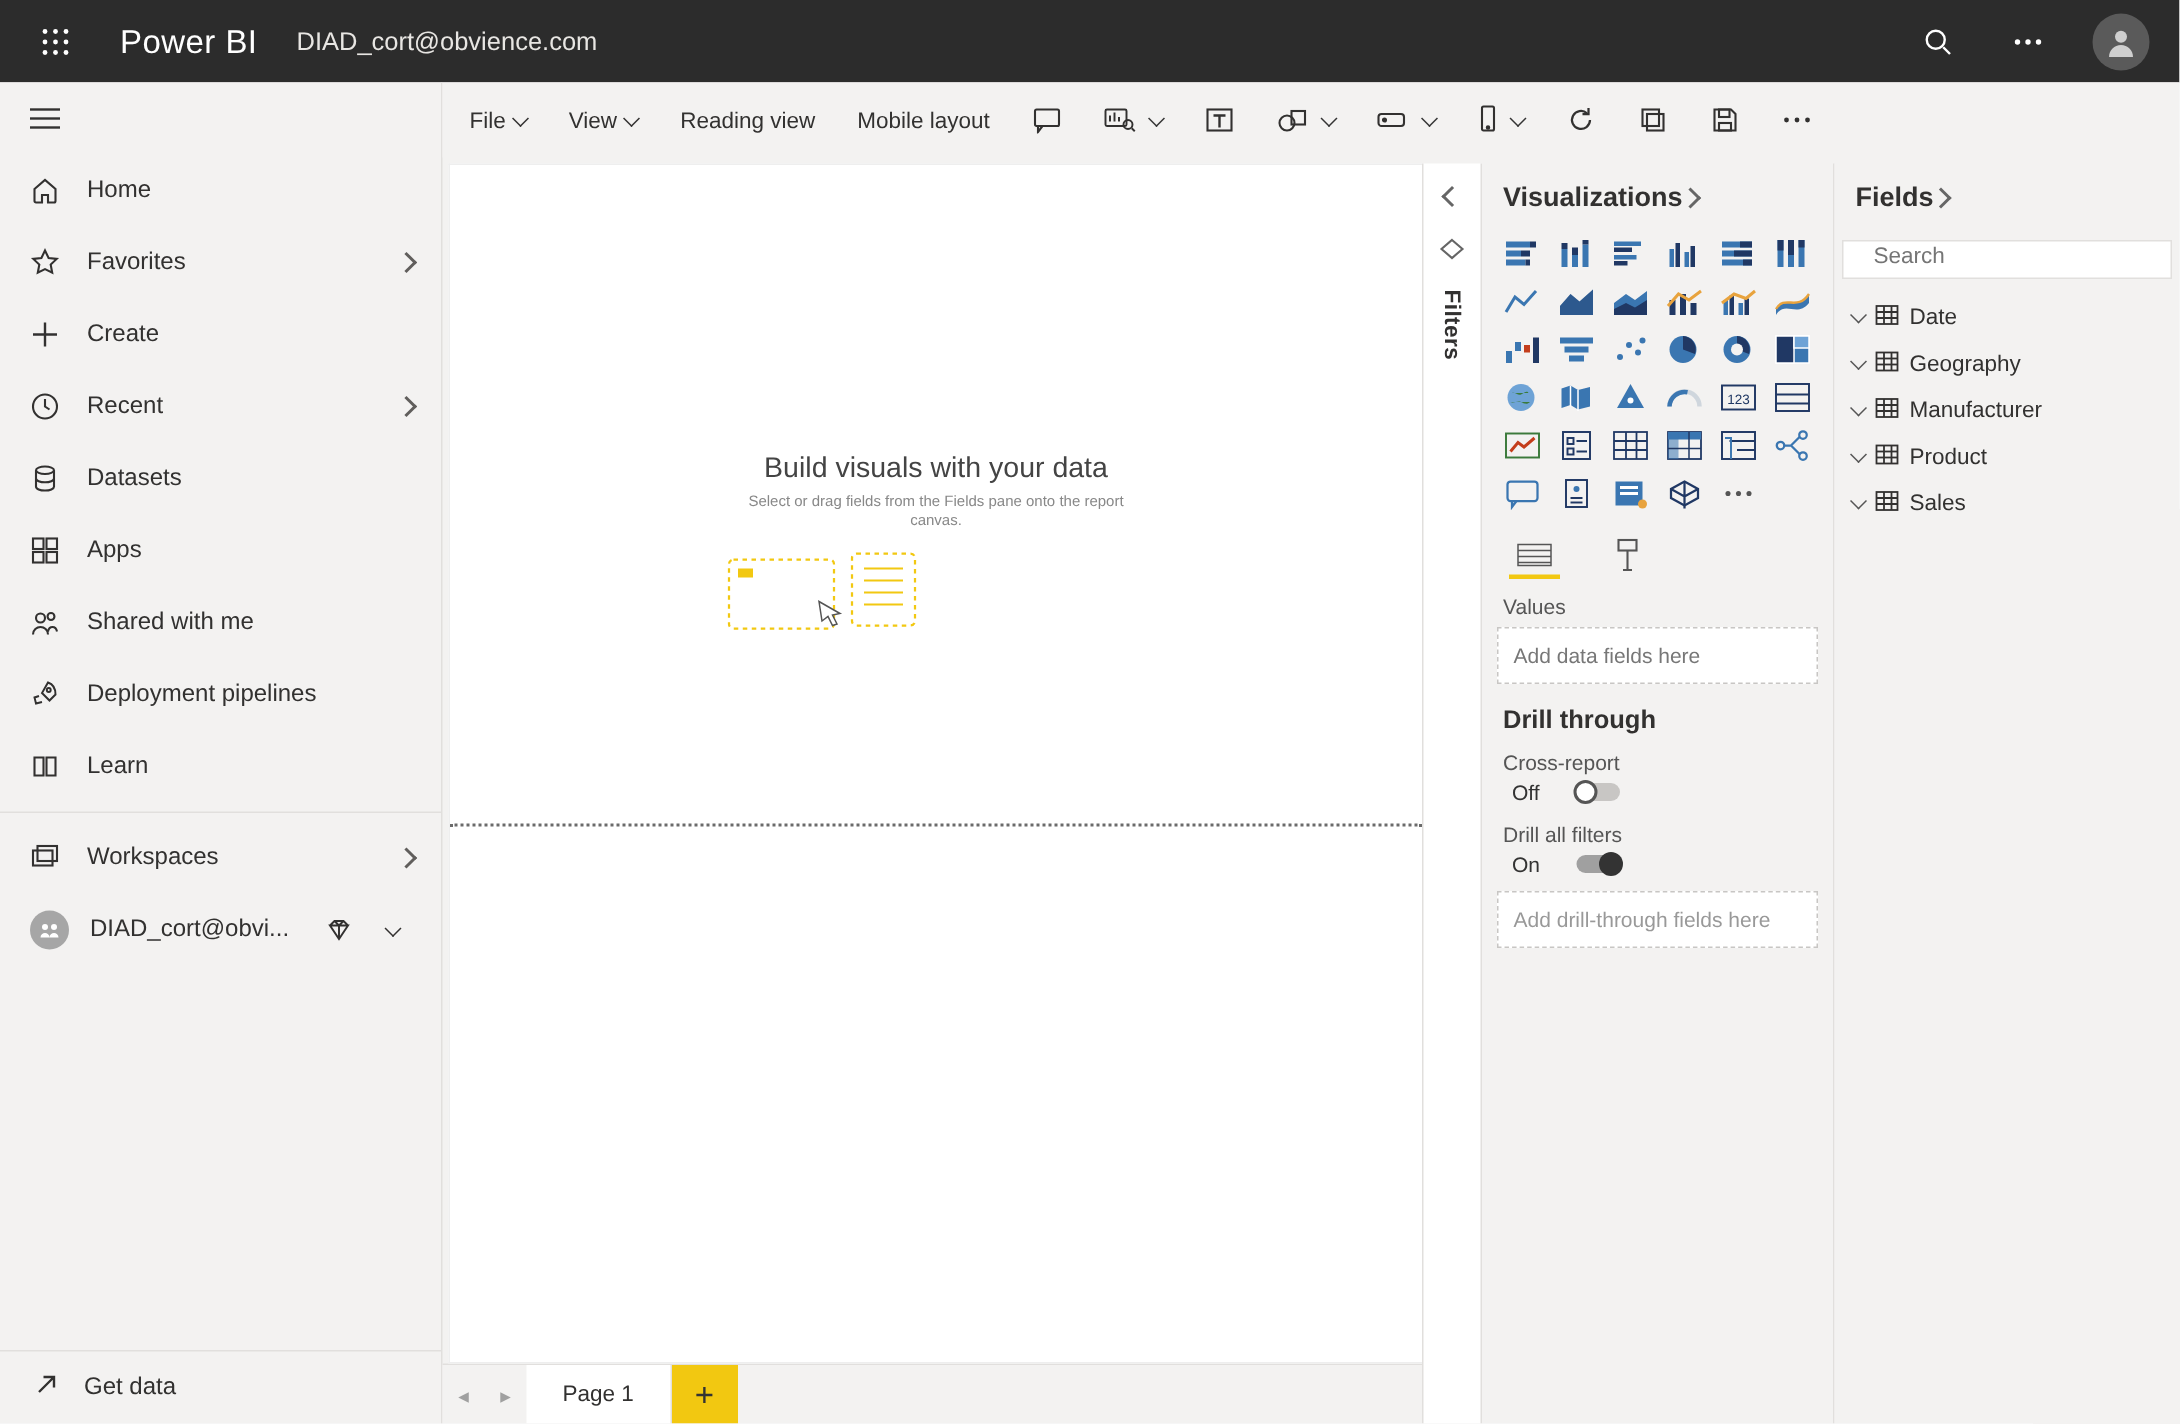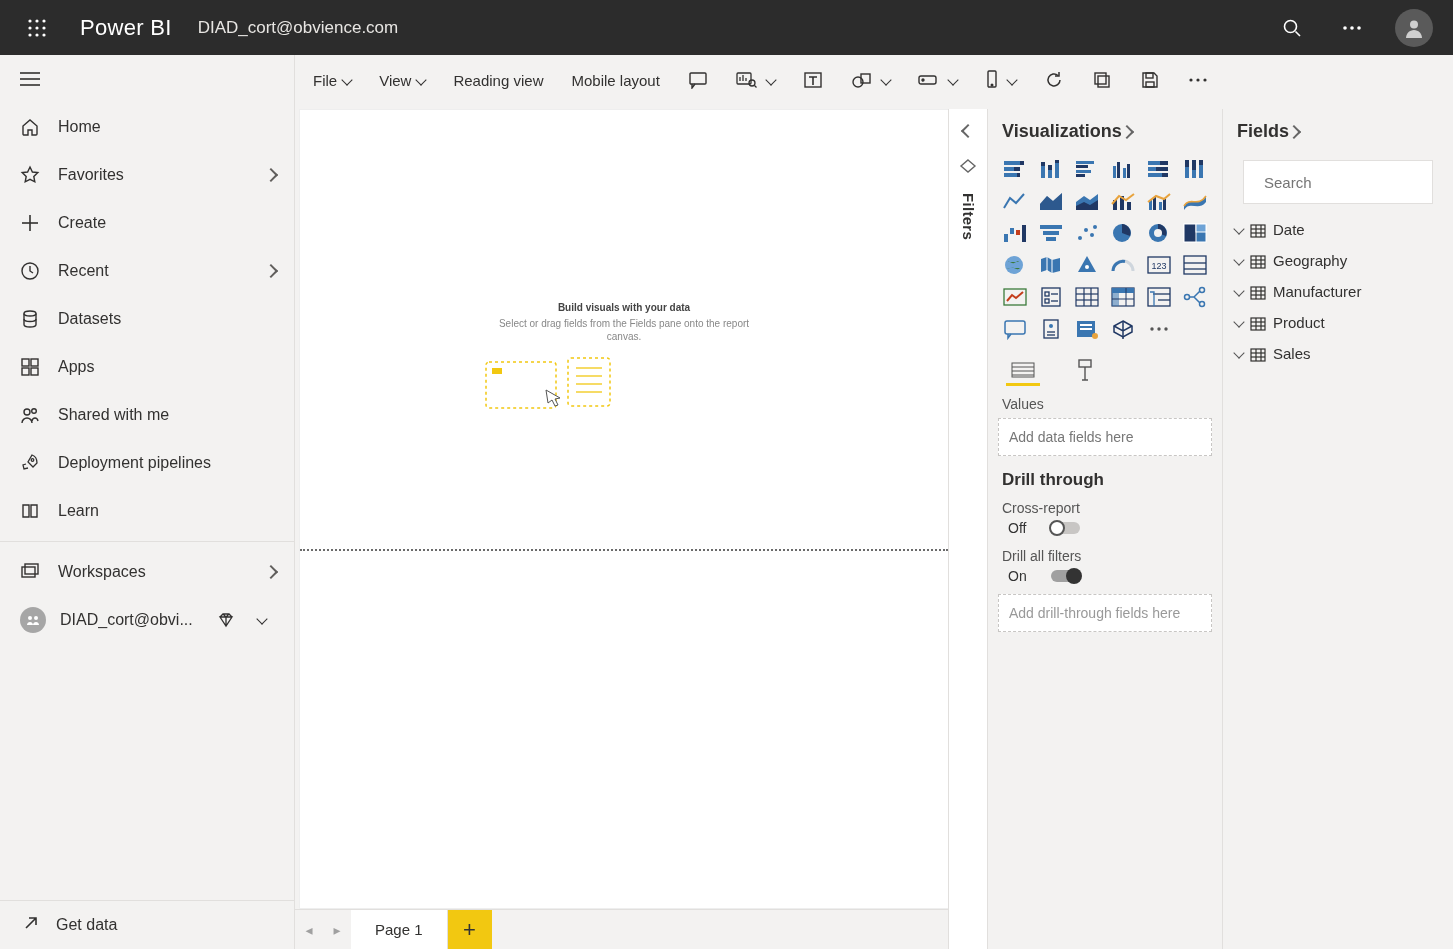--- a/index.html
+++ b/index.html
@@ -47,21 +47,21 @@
   #ribbon .rbtn{display:flex;align-items:center;gap:6px;cursor:pointer;font-size:15px;padding:4px 4px}
   #ribbon .icn{color:#343434}
 
   
   #editor{flex:1;display:flex;min-height:0}
 
   
   #canvaswrap{flex:1;display:flex;flex-direction:column;min-width:0}
   #canvas{flex:1;margin:4px 0 0 4px;background:#fff;position:relative;border:1px solid #eee;border-right:none;overflow:hidden}
   #canvas .placeholder{position:absolute;left:50%;top:24%;transform:translateX(-50%);text-align:center;color:#666;font-size:12px;width:280px}
-  #canvas .placeholder h4{margin:0 0 4px;font-size:10px;font-weight:700;color:#444}
+  #canvas .placeholder h4{margin:0 0 4px;font-size:19px;font-weight:400;color:#444}
   #canvas .placeholder p{margin:0 0 10px;font-size:10px;line-height:1.35;color:#888}
   #canvas .dashed{position:absolute;left:0;right:0;top:55%;border-top:2px dotted #6b6b6b}
 
   
   #pagetabs{height:40px;background:var(--light);display:flex;align-items:stretch;border-top:1px solid var(--line)}
   #pagetabs .navarr{width:28px;display:flex;align-items:center;justify-content:center;color:#a0a0a0;cursor:pointer}
   #pagetabs .tab{padding:0 24px;display:flex;align-items:center;background:#fff;border-right:1px solid var(--line);font-size:15px;cursor:pointer}
   #pagetabs .add{width:44px;display:flex;align-items:center;justify-content:center;background:var(--yellow);font-size:22px;color:#333;cursor:pointer}
 
   
@@ -83,23 +83,23 @@
   .toggle-row{padding:2px 14px 10px;font-size:14px;color:#555}
   .toggle{display:inline-flex;align-items:center;gap:24px;margin-top:4px;color:#333;padding-left:6px}
   .switch{width:30px;height:12px;border-radius:7px;background:#c8c6c4;position:relative}
   .switch .knob{position:absolute;top:-2px;width:16px;height:16px;border-radius:50%;background:#555}
   .switch.off .knob{left:-1px;background:#888;border:2px solid #555;background:#fff}
   .switch.on .knob{right:-1px;background:#333}
   .switch.on{background:#a0a0a0}
 
   
   #fieldspane{width:var(--fields-w);background:var(--light);display:flex;flex-direction:column;margin-top:4px}
-  #fieldspane .search{margin:4px 20px 10px;display:flex;align-items:center;background:#fff;border:1px solid var(--line);height:44px;padding:0 10px;gap:8px;color:#666}
+  #fieldspane .search{margin:4px 5px 10px;display:flex;align-items:flex-start;background:#fff;border:1px solid var(--line);height:26px;padding:0 10px;gap:8px;color:#666}
   #fieldspane .search input{border:none;outline:none;flex:1;font-size:15px;color:#333;background:transparent}
-  #fieldspane .fld{display:flex;align-items:flex-end;gap:7px;padding:7px 6px 7px 12px;cursor:pointer;font-size:15px}
+  #fieldspane .fld{display:flex;align-items:flex-start;gap:7px;padding:7px 6px 7px 12px;cursor:pointer;font-size:15px}
 
   
   .chev-r::before{content:"";display:inline-block;width:8px;height:8px;border-right:2px solid currentColor;border-bottom:2px solid currentColor;transform:rotate(-45deg)}
   .chev-l::before{content:"";display:inline-block;width:8px;height:8px;border-right:2px solid currentColor;border-bottom:2px solid currentColor;transform:rotate(135deg)}
   .chev-d::before{content:"";display:inline-block;width:7px;height:7px;border-right:1.5px solid currentColor;border-bottom:1.5px solid currentColor;transform:rotate(45deg);margin-bottom:2px}
 </style>
 </head>
 <body>
 
 <div id="topbar">

